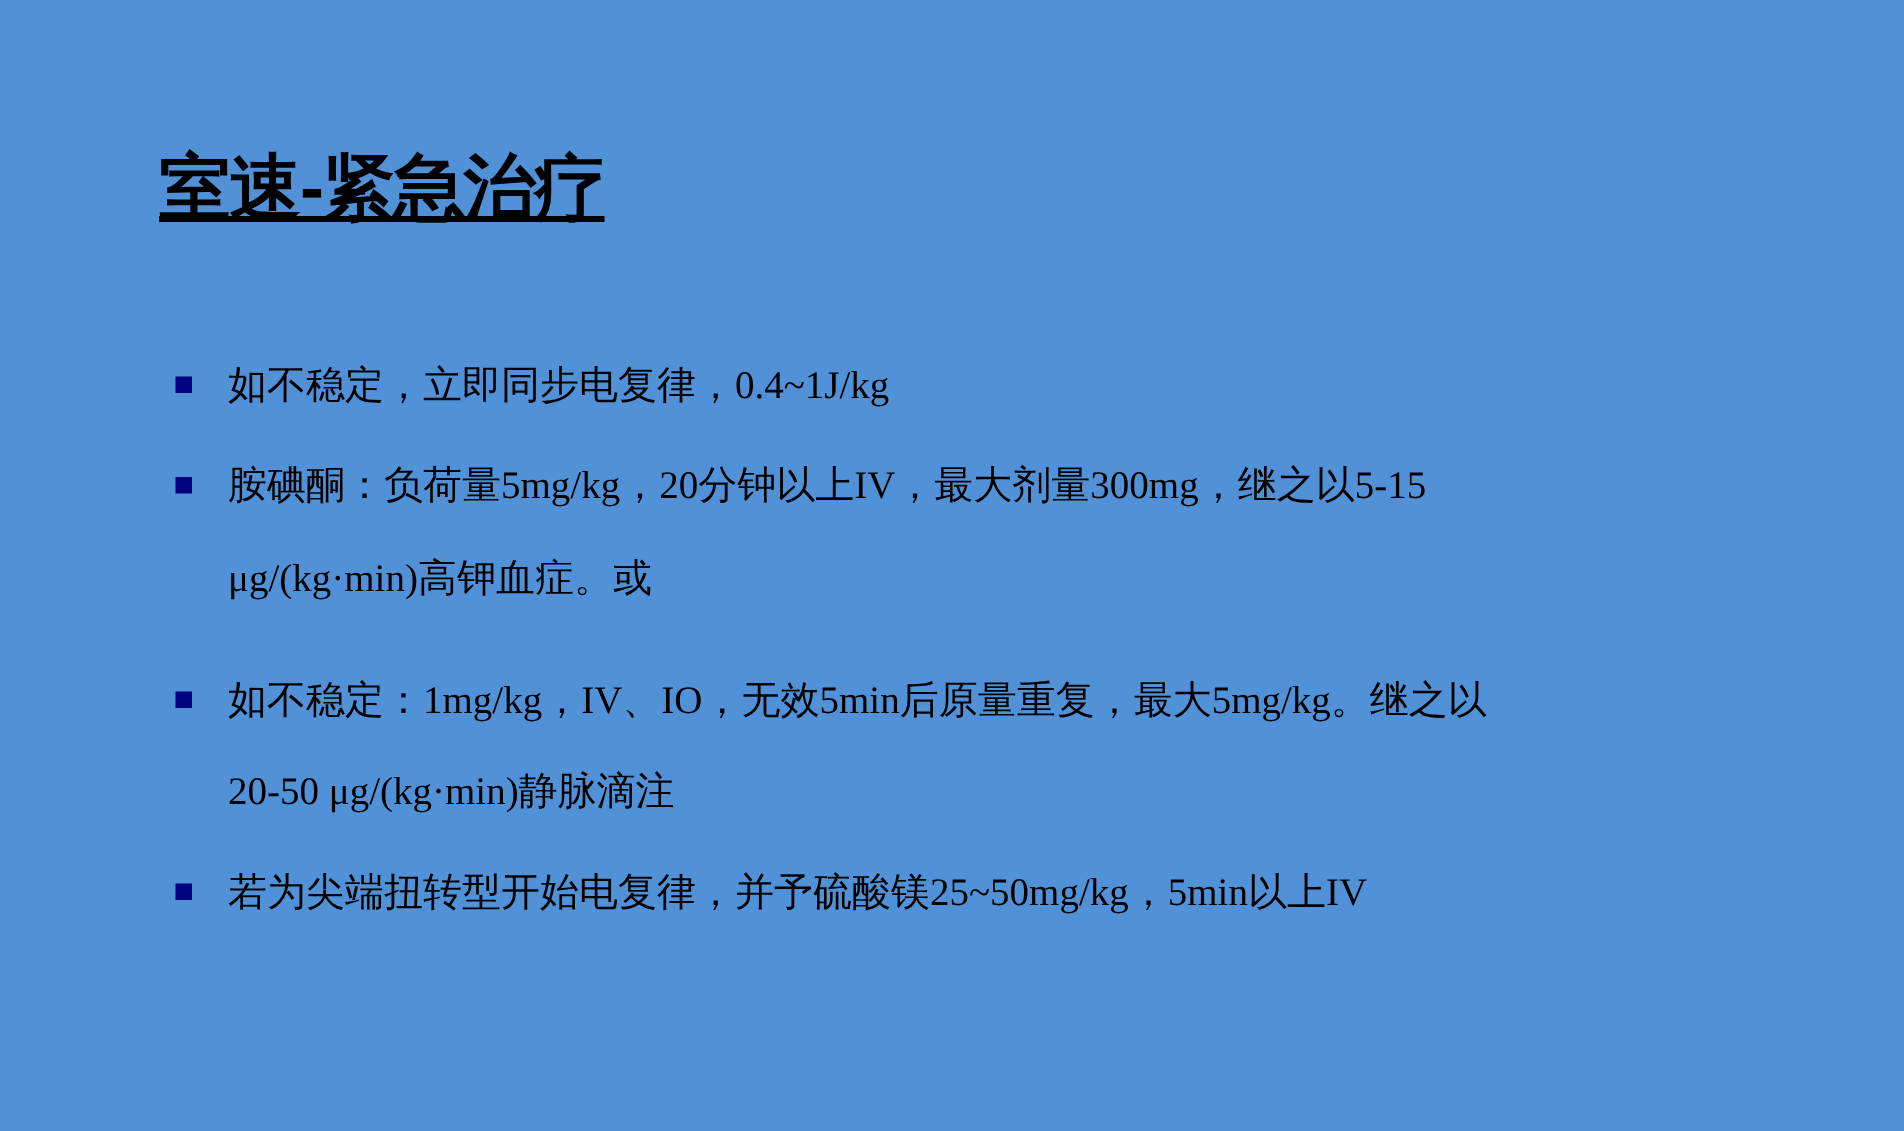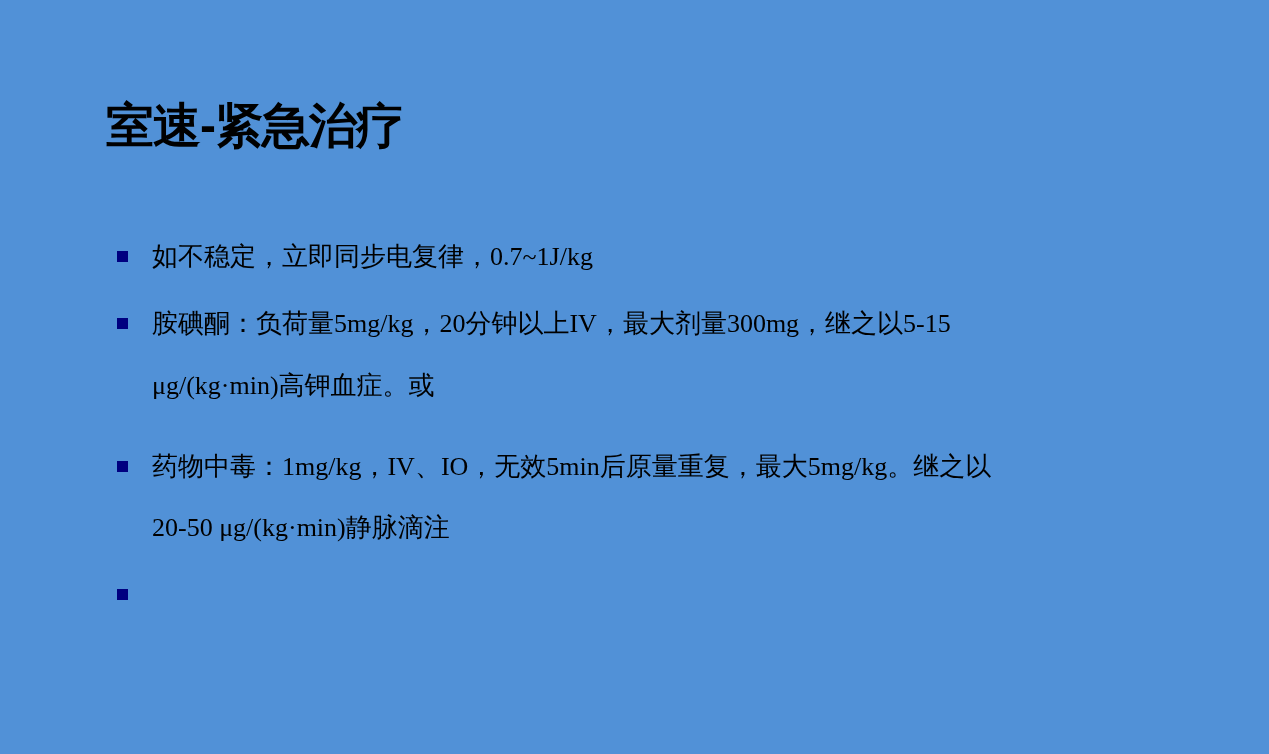--- a/index.html
+++ b/index.html
@@ -94,40 +94,41 @@
     line-height: 33px;
     color: #000000;
     white-space: nowrap;
   }
 </style>
 </head>
 <body>
 
 <div id="slide" style="background: rgb(81, 145, 215);">
 
-  <div id="slide-title" style="color: rgb(0, 0, 0);">室速-紧急治疗</div>
+  <div id="slide-title" style="color: rgb(0, 0, 0); text-decoration: underline;">室速-紧急治疗</div>
 
   <div id="body-block">
 
     <div class="bullet-item item-1">
       <span class="bullet-marker" style="background: rgb(0, 0, 128);"></span>
-      <div class="bullet-line" style="color: rgb(0, 0, 0);">如不稳定，立即同步电复律，0.7~1J/kg</div>
+      <div class="bullet-line" style="color: rgb(0, 0, 0);">如不稳定，立即同步电复律，0.4~1J/kg</div>
     </div>
 
     <div class="bullet-item item-2">
       <span class="bullet-marker" style="background: rgb(0, 0, 128);"></span>
       <div class="bullet-line" style="color: rgb(0, 0, 0);">胺碘酮：负荷量5mg/kg，20分钟以上IV，最大剂量300mg，继之以5-15</div>
       <div class="cont-line" style="color: rgb(0, 0, 0);">μg/(kg·min)高钾血症。或</div>
     </div>
 
     <div class="bullet-item item-3">
       <span class="bullet-marker" style="background: rgb(0, 0, 128);"></span>
-      <div class="bullet-line" style="color: rgb(0, 0, 0);">药物中毒：1mg/kg，IV、IO，无效5min后原量重复，最大5mg/kg。继之以</div>
+      <div class="bullet-line" style="color: rgb(0, 0, 0);">如不稳定：1mg/kg，IV、IO，无效5min后原量重复，最大5mg/kg。继之以</div>
       <div class="cont-line" style="color: rgb(0, 0, 0);">20-50 μg/(kg·min)静脉滴注</div>
     </div>
 
     <div class="bullet-item item-4">
       <span class="bullet-marker" style="background: rgb(0, 0, 128);"></span>
+      <div class="bullet-line" style="color: rgb(0, 0, 0);">若为尖端扭转型开始电复律，并予硫酸镁25~50mg/kg，5min以上IV</div>
     </div>
 
 
   </div>
 </div>
 
 </body></html>

